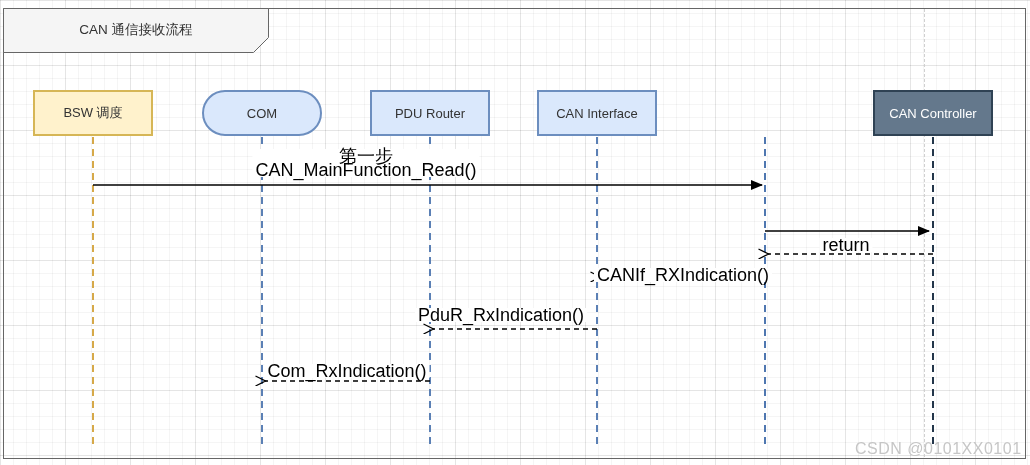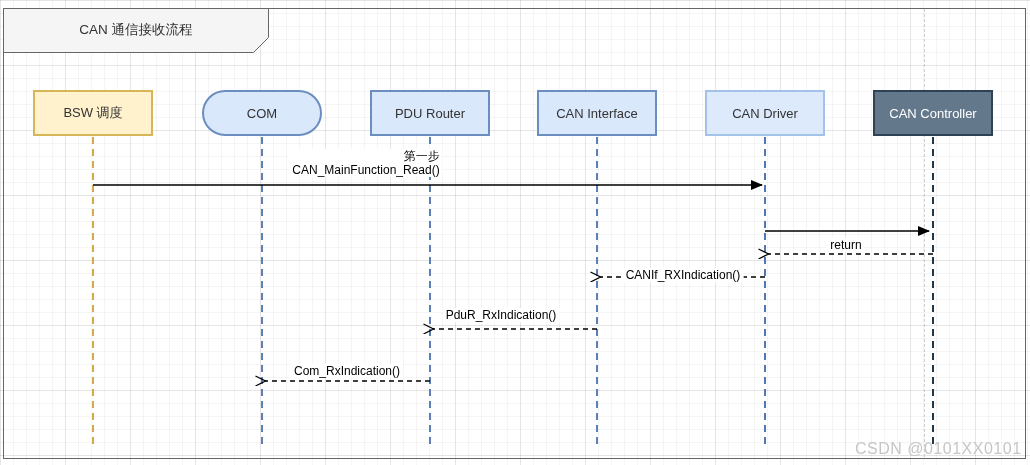--- a/index.html
+++ b/index.html
@@ -69,22 +69,22 @@
   }
   .lifeline.bsw            { left: 92px;  --lc: #D6A949; }
   .lifeline.com            { left: 261px; --lc: #5B80B5; }
   .lifeline.pdu-router     { left: 429px; --lc: #5B80B5; }
   .lifeline.can-interface  { left: 596px; --lc: #5B80B5; }
   .lifeline.can-driver     { left: 764px; --lc: #4F77B0; }
   .lifeline.can-controller { left: 932px; --lc: #23364A; }
   .msg-label {
     position: absolute;
     transform: translateX(-50%);
-    text-align: right;
-    font-size: 12px;
+    text-align: center;
+    font-size: 18px;
     line-height: 14px;
     color: #000000;
     background: #ffffff;
     padding: 0 3px;
     white-space: nowrap;
     z-index: 6;
   }
   .msg-label span { display: block; }
   .watermark {
     position: absolute;
@@ -130,21 +130,20 @@
     <path d="M597,329 H433" stroke="#000000" stroke-width="1.3" fill="none" stroke-dasharray="5,4" marker-end="url(#openHead)"></path>
     <path d="M430,381 H265" stroke="#000000" stroke-width="1.3" fill="none" stroke-dasharray="5,4" marker-end="url(#openHead)"></path>
   </svg>
 
   <div class="frame-title">CAN 通信接收流程</div>
 
   <div class="actor bsw">BSW 调度</div>
   <div class="actor com">COM</div>
   <div class="actor pdu-router">PDU Router</div>
   <div class="actor can-interface">CAN Interface</div>
-  <div class="actor can-driver">CAN Driver</div>
   <div class="actor can-controller">CAN Controller</div>
 
   <div class="msg-label" style="left:366px; top:149px;">
     <span>第一步</span>
     <span>CAN_MainFunction_Read()</span>
   </div>
   <div class="msg-label" style="left:846px; top:238px;">
     <span>return</span>
   </div>
   <div class="msg-label" style="left:683px; top:260px;margin-top:8px;">

